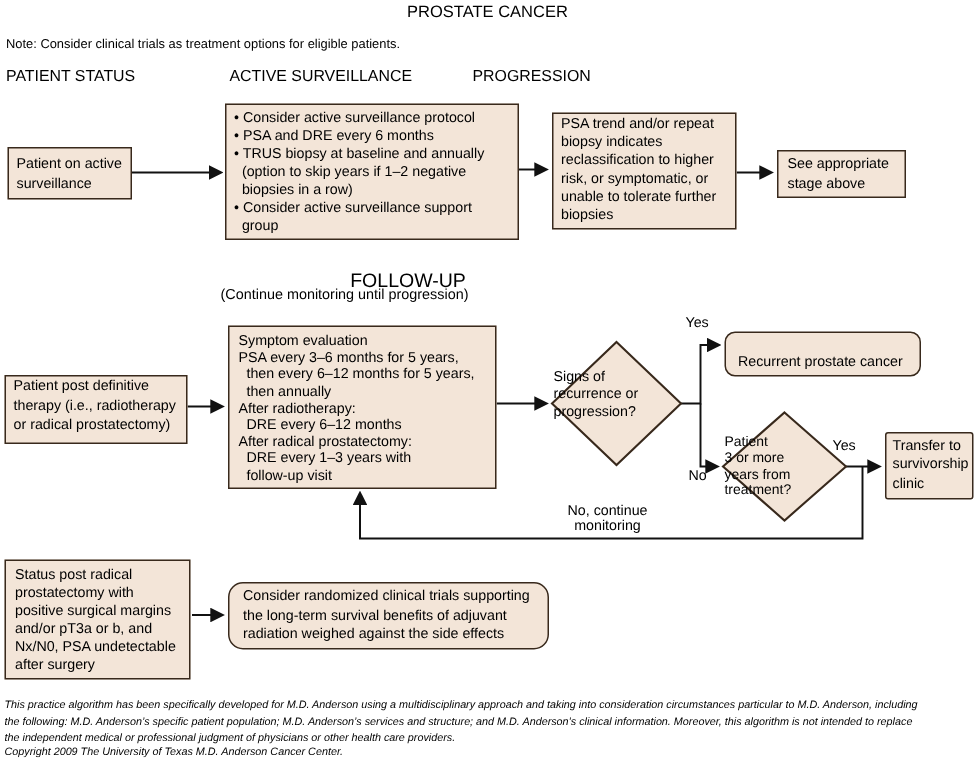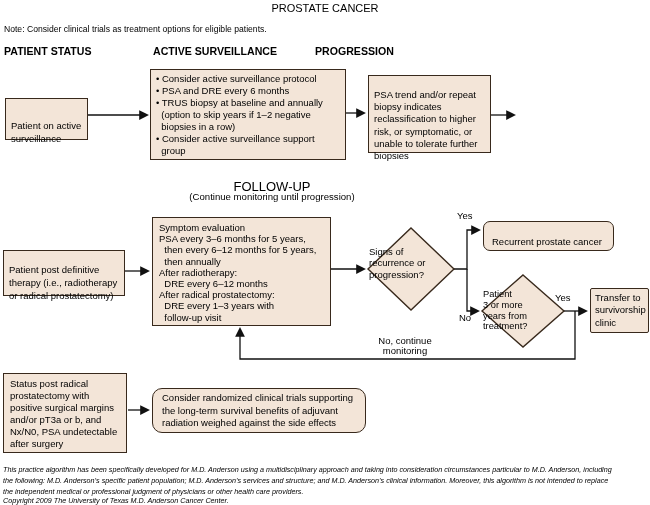--- a/index.html
+++ b/index.html
@@ -1,29 +1,29 @@
 <!DOCTYPE html>
 <html style="--box-fill: #f3e5d8; --box-border: #38291c; --line: #111111; --background: #ffffff;"><head>
 <meta charset="utf-8">
 <style>
   html,body{margin:0;padding:0;background:#fff;}
   .stage{position:relative;width:650px;height:505px;background:var(--background,#fff);
          font-family:"Liberation Sans",sans-serif;color:#000;overflow:hidden;}
   .stage svg{position:absolute;left:0;top:0;}
   .box{position:absolute;background:var(--box-fill,#f3e5d8);border:1.8px solid var(--box-border,#38291c);
-       font-size:9.5px;line-height:12px;padding:13px 5px;white-space:pre;box-sizing:border-box;}
+       font-size:9.5px;line-height:12px;padding:1px 5px;white-space:pre;box-sizing:border-box;}
   .rounded{border-radius:7px;border-width:1.4px;}
   .thin{border-width:1.3px;}
   .dtxt{position:absolute;text-align:left;font-size:9.5px;line-height:11.3px;white-space:pre;}
   .lbl{position:absolute;font-size:9.5px;line-height:10px;white-space:pre;}
-  .hdr{position:absolute;font-size:10.6px;white-space:pre;font-weight:bold;}
+  .hdr{position:absolute;font-size:10.6px;white-space:pre;}
   .title{position:absolute;left:0;right:0;top:2px;text-align:center;font-size:11px;}
   .note{position:absolute;left:4px;top:24px;font-size:8.6px;}
   .fu-title{position:absolute;left:172px;top:179px;width:200px;text-align:center;font-size:13px;}
-  .fu-sub{position:absolute;left:147px;top:191px;width:250px;text-align:center;font-size:9.6px;}
+  .fu-sub{position:absolute;left:147px;top:191px;width:250px;text-align:left;font-size:9.6px;}
   .footer{position:absolute;left:3px;top:464px;font-style:italic;font-size:7.2px;line-height:11.1px;white-space:pre;}
   .copyright{position:absolute;left:3px;top:496px;font-style:italic;font-size:7.2px;white-space:pre;}
 </style>
 </head>
 <body>
 
 <div class="stage">
 
   <svg width="650" height="505" viewBox="0 0 650 505">
     <defs>
@@ -49,38 +49,40 @@
     </g>
   </svg>
 
   <div class="title">PROSTATE CANCER</div>
   <div class="note">Note: Consider clinical trials as treatment options for eligible patients.</div>
 
   <div class="hdr" style="left:4px;top:45px">PATIENT STATUS</div>
   <div class="hdr" style="left:153px;top:45px">ACTIVE SURVEILLANCE</div>
   <div class="hdr" style="left:315px;top:45px">PROGRESSION</div>
 
-  <div class="box" style="left:5px;top:98px;width:83px;height:35px;line-height:13px;padding:20px 5px">Patient on active
+  <div class="box" style="left:5px;top:98px;width:83px;height:35px;line-height:13px;padding:4px 5px">Patient on active
 surveillance</div>
 
   <div class="box" style="left:150px;top:69px;width:196px;height:91px;line-height:12px;padding:3px 2px 3px 5px">• Consider active surveillance protocol
 • PSA and DRE every 6 months
 • TRUS biopsy at baseline and annually
   (option to skip years if 1–2 negative
   biopsies in a row)
 • Consider active surveillance support
   group</div>
 
   <div class="box" style="left:368px;top:75px;width:123px;height:78px;line-height:12.2px">PSA trend and/or repeat
 biopsy indicates
 reclassification to higher
 risk, or symptomatic, or
 unable to tolerate further
 biopsies</div>
 
+  <div class="box thin" style="left:518px;top:100px;width:86px;height:32px;line-height:12.5px;padding:3px 6px">See appropriate
+stage above</div>
 
   <div class="fu-title">FOLLOW-UP</div>
   <div class="fu-sub">(Continue monitoring until progression)</div>
 
   <div class="box" style="left:3px;top:250px;width:122px;height:46px;line-height:12.8px">Patient post definitive
 therapy (i.e., radiotherapy
 or radical prostatectomy)</div>
 
   <div class="box" style="left:152px;top:217px;width:179px;height:109px;line-height:11.2px;padding:4px 6px">Symptom evaluation
 PSA every 3–6 months for 5 years,

